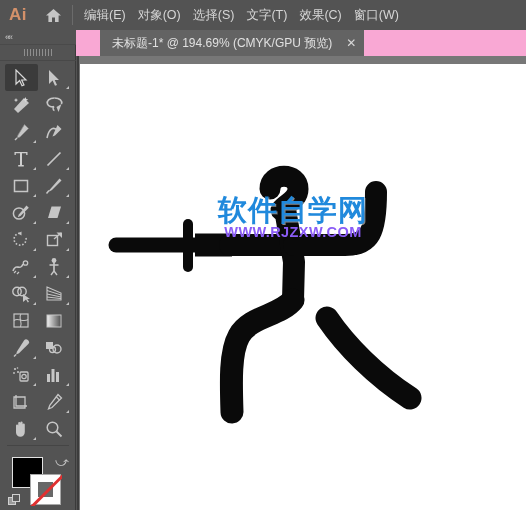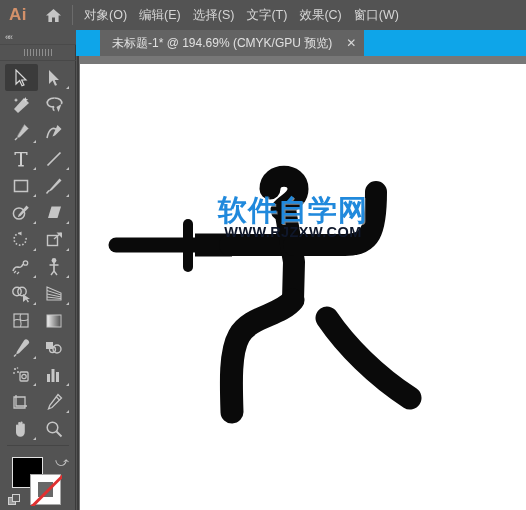--- a/index.html
+++ b/index.html
@@ -114,21 +114,21 @@
   }
   #default-mini {
     position: absolute; left: 8px; top: 41px; width: 13px; height: 13px;
   }
   #default-mini .a { position:absolute; left:0; top:3px; width:8px; height:8px; background:#9a9a9a; border:1px solid #d0d0d0;}
   #default-mini .b { position:absolute; left:4px; top:0; width:8px; height:8px; background:#5a5a5a; border:1px solid #d0d0d0;}
 
   
   #tabbar {
     position: absolute; left: 76px; top: 30px; width: 450px; height: 26px;
-    background: #0ea5e9;
+    background: #f9a8d4;
   }
   #doc-tab {
     position: absolute; left: 24px; top: 0;
     height: 26px; background: #636363;
     display: flex; align-items: center;
     padding: 0 8px 0 12px; gap: 14px;
   }
   #doc-tab-title { color: #e0e0e0; font-size: 12px; white-space: nowrap; }
   #doc-tab-close { color: #d8d8d8; font-size: 12px; line-height: 1; }
 
@@ -151,40 +151,40 @@
     position: absolute; left: 133px; top: 90px; width: 160px;
     text-align: center; pointer-events: none; margin-top: 41px;
   }
   #wm-cn {
     color: #2089dc; font-size: 29px; font-weight: bold;
     letter-spacing: 1px; line-height: 1.05;
     font-family: "DejaVu Sans", "Liberation Sans", sans-serif;
     text-shadow: 1px 1px 0 rgba(255,255,255,.5);
   }
   #wm-url {
-    color: #0f172a; font-size: 14.5px; font-weight: bold;
+    color: #8b5cf6; font-size: 14.5px; font-weight: bold;
     letter-spacing: .4px; margin-top: -1px;
     font-family: "Liberation Sans", sans-serif;
   }
 </style>
 </head>
 <body>
 
 <div id="app">
 
   <div id="menubar">
     <div id="ai-logo">Ai</div>
     <div id="home-btn">
       <svg width="17" height="15" viewBox="0 0 17 15" aria-hidden="true">
         <path d="M8.5 1 L16 7.4 L13.6 7.4 L13.6 14 L10 14 L10 9.6 L7 9.6 L7 14 L3.4 14 L3.4 7.4 L1 7.4 Z" fill="#c6c6c6"></path>
       </svg>
     </div>
     <div id="menu-divider"></div>
+    <div class="menu-item">编辑(E)</div>
     <div class="menu-item">对象(O)</div>
-    <div class="menu-item">编辑(E)</div>
     <div class="menu-item">选择(S)</div>
     <div class="menu-item">文字(T)</div>
     <div class="menu-item">效果(C)</div>
     <div class="menu-item">窗口(W)</div>
   </div>
 
   <div id="tabbar">
     <div id="doc-tab">
       <span id="doc-tab-title">未标题-1* @ 194.69% (CMYK/GPU 预览)</span>
       <span id="doc-tab-close">✕</span>

